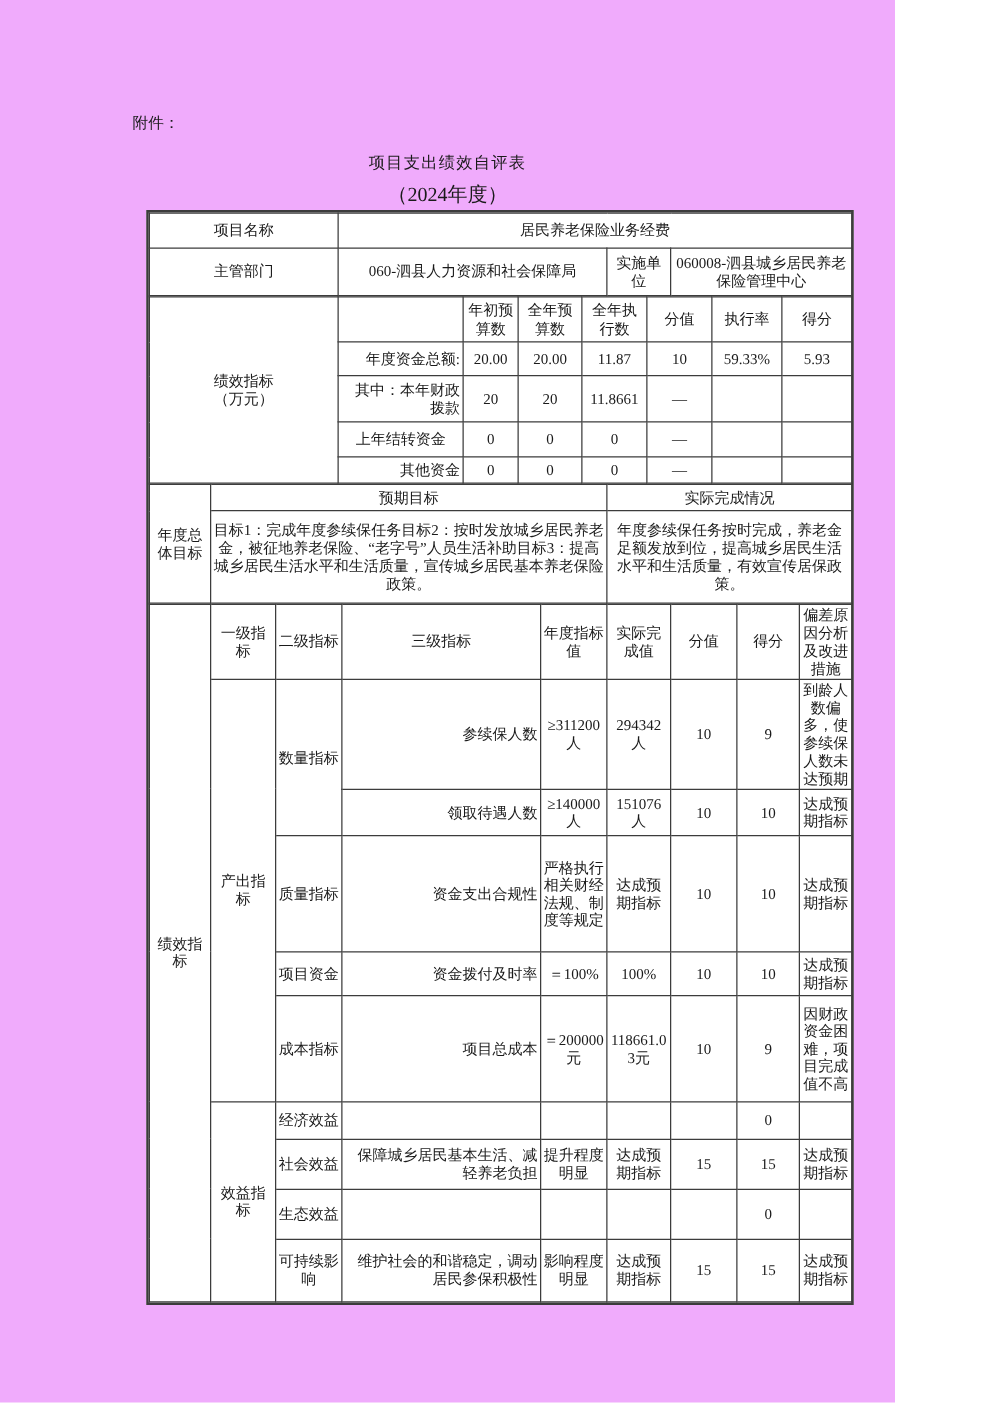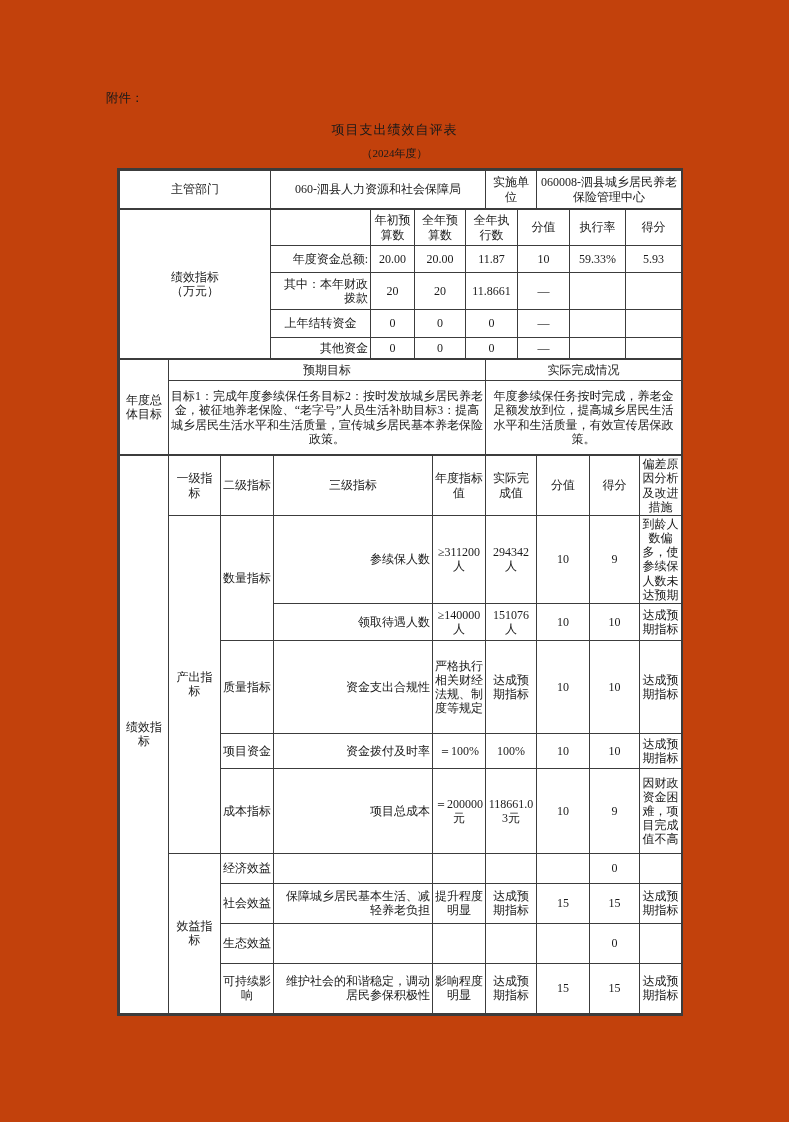--- a/index.html
+++ b/index.html
@@ -1,21 +1,21 @@
 <!DOCTYPE html>
 <html><head>
 <meta charset="utf-8">
 <style>
   html,body { margin:0; padding:0; }
   body { background:#ffffff; }
   .page {
     position: relative;
-    width: 789px;
+    width: 716px;
     height: 1122px;
-    background: #c2410c;
+    background: #f0abfc;
     font-family: "Liberation Serif", "DejaVu Serif", serif;
     color: #1a1a1a;
     overflow: hidden;
   }
   .attachment {
     position: absolute;
     left: 106px;
     top: 90px;
     font-size: 12.5px;
   }
@@ -27,21 +27,21 @@
     text-align: center;
     font-size: 13px;
     letter-spacing: 1px;
   }
   .doc-subtitle {
     position: absolute;
     left: 0;
     top: 146px;
     width: 100%;
     text-align: center;
-    font-size: 11px;
+    font-size: 16px;
   }
   .table-wrap {
     position: absolute;
     left: 117px;
     top: 168px;
     width: 562px;
     border: 2px solid #3c3c3c;
     background: #ffffff;
   }
   table {
@@ -80,20 +80,24 @@
   <div class="table-wrap">
 
     <table>
       <colgroup>
           <col style="width:151px">
           <col style="width:215px">
           <col style="width:51px">
           <col style="width:145px">
         </colgroup>
       <tbody>
+          <tr class="h28">
+        <td>项目名称</td>
+        <td colspan="3">居民养老保险业务经费</td>
+      </tr>
       <tr class="h38">
         <td>主管部门</td>
         <td>060-泗县人力资源和社会保障局</td>
         <td>实施单位</td>
         <td>060008-泗县城乡居民养老保险管理中心</td>
       </tr>
     </tbody>
       </table>
 
     <table>

